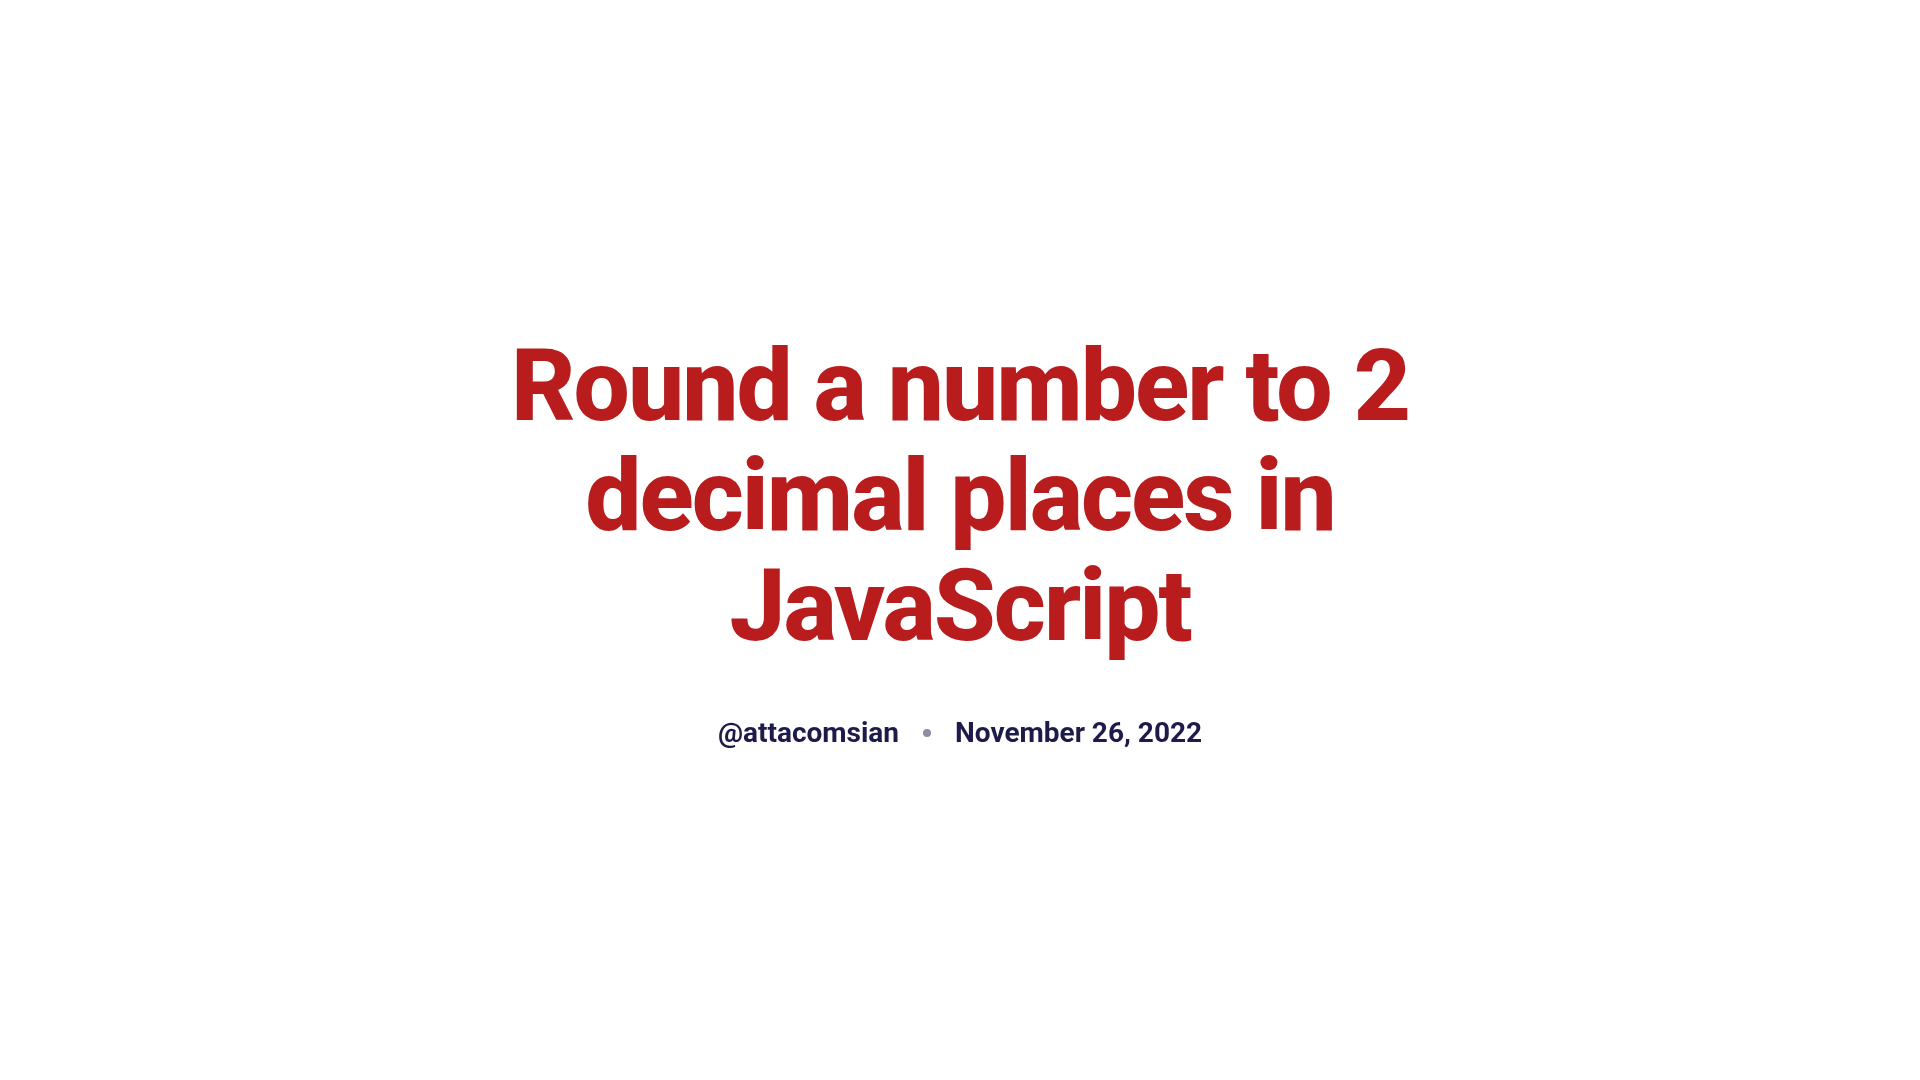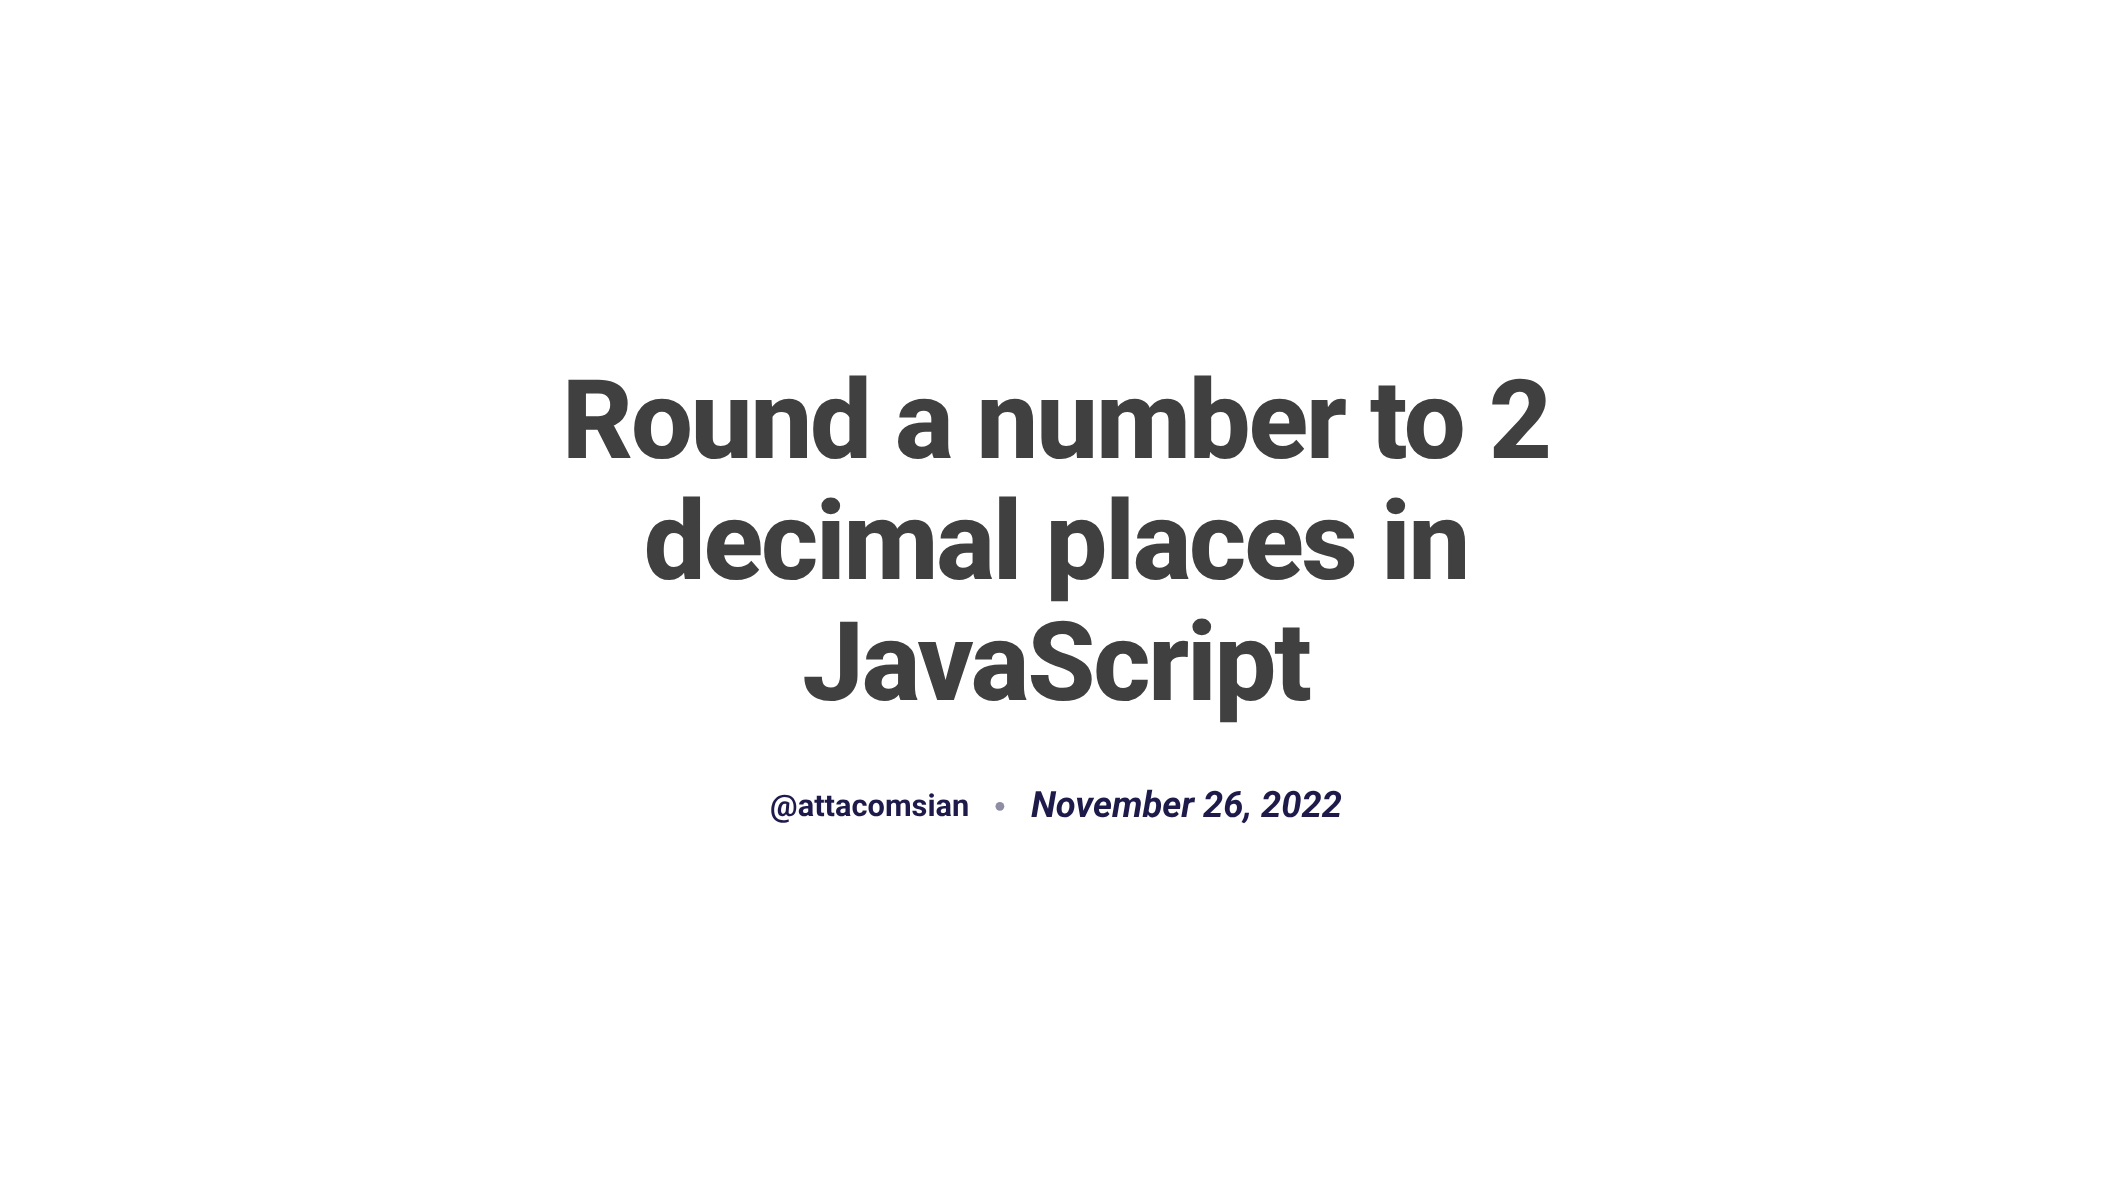--- a/index.html
+++ b/index.html
@@ -18,21 +18,21 @@
       align-items: center;
       justify-content: center;
     }
     
     .container {
       text-align: center;
       max-width: 1200px;
     }
     
     .title {
-      color: #404040;
+      color: #b91c1c;
       font-size: 100px;
       font-weight: 800;
       line-height: 1.1;
       letter-spacing: -2px;
       margin-bottom: 55px;
     }
     
     .meta {
       display: flex;
       align-items: center;
@@ -50,23 +50,22 @@
     .separator {
       width: 8px;
       height: 8px;
       background: #1e1b4b;
       border-radius: 50%;
       opacity: 0.5;
     }
     
     .date {
       color: #1e1b4b;
-      font-size: 33px;
+      font-size: 28px;
       font-weight: 700;
-      font-style: italic;
     }
   </style>
 </head>
 <body>
 
 <div class="container">
   <h1 class="title">Round a number to 2 decimal places in JavaScript</h1>
   <div class="meta">
     <span class="author">@attacomsian</span>
     <span class="separator"></span>

